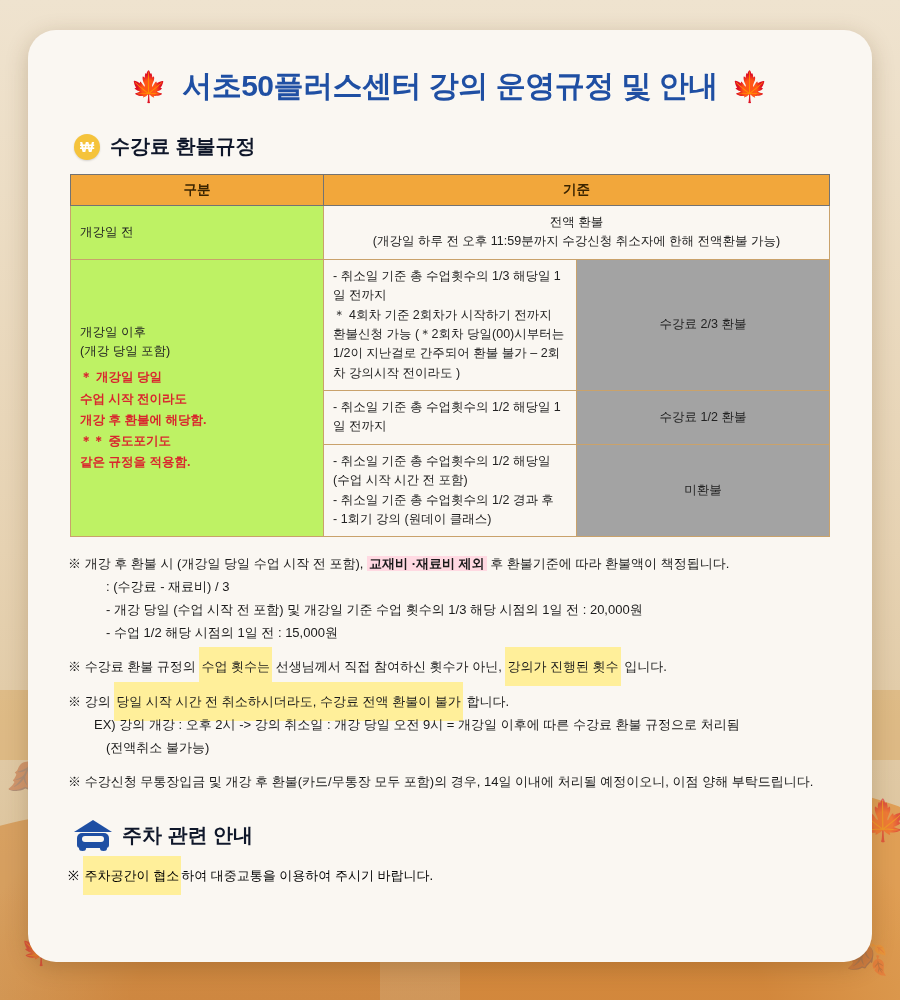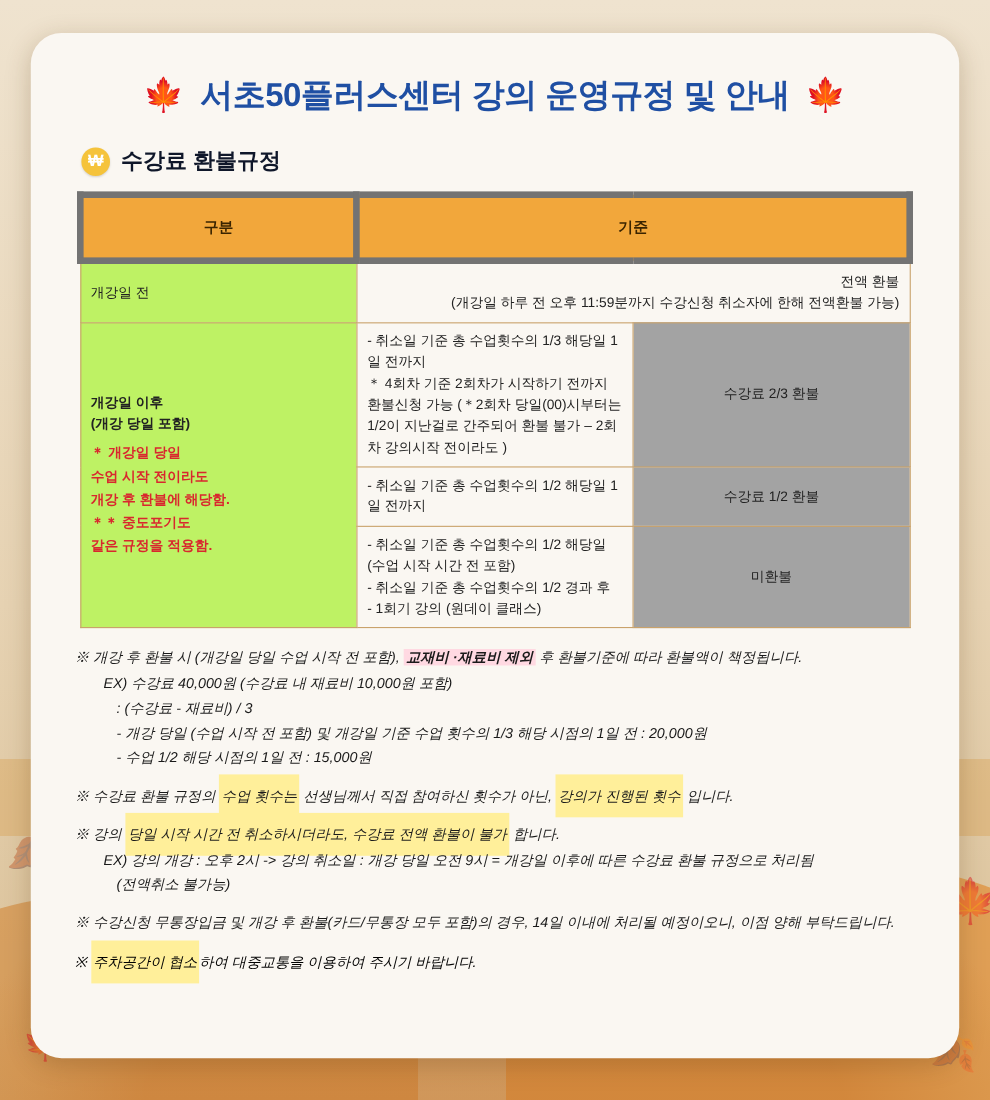--- a/index.html
+++ b/index.html
@@ -135,32 +135,32 @@
     width: 760px;
     margin: 0 auto 16px auto;
     table-layout: fixed;
     font-size: 12.5px;
     color: #222;
   }
   table.rules th {
     background: #f2a73b;
     color: #3a2400;
     font-weight: bold;
-    border: 6px solid #737373;
-    padding: 18px 4px;
+    border: 1px solid #737373;
+    padding: 6px 4px;
     font-size: 13.5px;
   }
   table.rules td {
     border: 1px solid #c9a26b;
     padding: 7px 9px;
     vertical-align: middle;
     line-height: 1.55;
   }
   td.c-center {
-    text-align: right;
+    text-align: center;
   }
   td.col1 {
     width: 172px;
     text-align: left;
     background: #bef264;
   }
   td.col3 {
     width: 140px;
     text-align: center;
     background: #a3a3a3;
@@ -172,21 +172,20 @@
 
   
   .notes {
     margin: 10px 4px 0 6px;
     font-size: 13px;
     color: #1a1a1a;
     line-height: 1.75;
   }
   .note {
     margin-bottom: 12px;
-    font-style: italic;
   }
   .sub {
     margin-left: 26px;
     display: block;
   }
   .sub2 {
     margin-left: 38px;
     display: block;
   }
   .hl-pink {
@@ -308,21 +307,21 @@
         <tr>
           <td class="col1">개강일 전</td>
           <td colspan="2" class="c-center">
             <div>전액 환불</div>
             <div>(개강일 하루 전 오후 11:59분까지 수강신청 취소자에 한해 전액환불 가능)</div>
           </td>
         </tr>
 
         <tr>
           <td class="col1" rowspan="3">
-            <div style="margin-bottom:6px;font-weight:bold;">
+            <div style="margin-bottom:6px;">
               <div>개강일 이후</div>
               <div>(개강 당일 포함)</div>
             </div>
             <div class="redb" style="line-height:1.7;">
               <div>＊ 개강일 당일</div>
               <div>수업 시작 전이라도</div>
               <div>개강 후 환불에 해당함.</div>
               <div>＊＊ 중도포기도</div>
               <div>같은 규정을 적용함.</div>
             </div>
@@ -350,21 +349,20 @@
           <td class="col3">미환불</td>
         </tr>
       </tbody>
     </table>
 
     <div class="notes">
 
       <div class="note">
         <span>※</span>
         <span>개강 후 환불 시 (개강일 당일 수업 시작 전 포함), </span><span class="hl-pink bold">교재비 ·재료비 제외</span><span> 후 환불기준에 따라 환불액이 책정됩니다.</span>
-        <span class="sub">EX) 수강료 40,000원 (수강료 내 재료비 10,000원 포함)</span>
         <span class="sub2">: (수강료 - 재료비) / 3</span>
         <span class="sub2">- 개강 당일 (수업 시작 전 포함) 및 개강일 기준 수업 횟수의 1/3 해당 시점의 1일 전 : 20,000원</span>
         <span class="sub2">- 수업 1/2 해당 시점의 1일 전 : 15,000원</span>
       </div>
 
       <div class="note">
         <span>※</span>
         <span>수강료 환불 규정의 </span><span class="hl-yellow">수업 횟수는</span><span> 선생님께서 직접 참여하신 횟수가 아닌, </span><span class="hl-yellow">강의가 진행된 횟수</span><span> 입니다.</span>
       </div>
 
@@ -375,20 +373,30 @@
         <span class="sub2">(전액취소 불가능)</span>
       </div>
 
       <div class="note">
         <span>※</span>
         <span>수강신청 무통장입금 및 개강 후 환불(카드/무통장 모두 포함)의 경우, 14일 이내에 처리될 예정이오니, 이점 양해 부탁드립니다.</span>
       </div>
 
     </div>
 
+    <div class="parking-head">
+      <span class="park-ico">
+        <span class="roof"></span>
+          <span class="body"></span>
+          <span class="win"></span>
+          <span class="w1"></span>
+          <span class="w2"></span>
+      </span>
+      <span class="section-title">주차 관련 안내</span>
+    </div>
 
     <div class="parking-notes">
       <div class="note">
         <span>※</span>
         <span class="hl-yellow">주차공간이 협소</span><span>하여 대중교통을 이용하여 주시기 바랍니다.</span>
       </div>
     </div>
 
   </div>
 </div>

